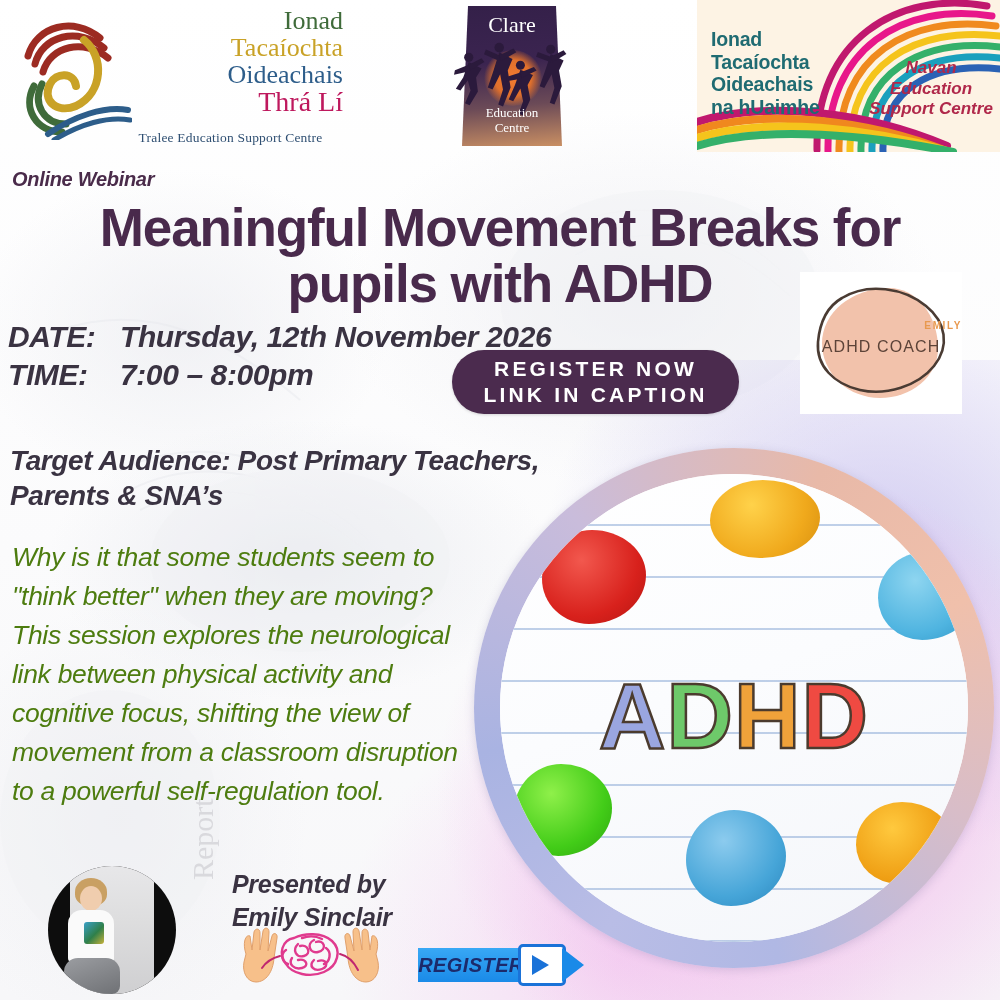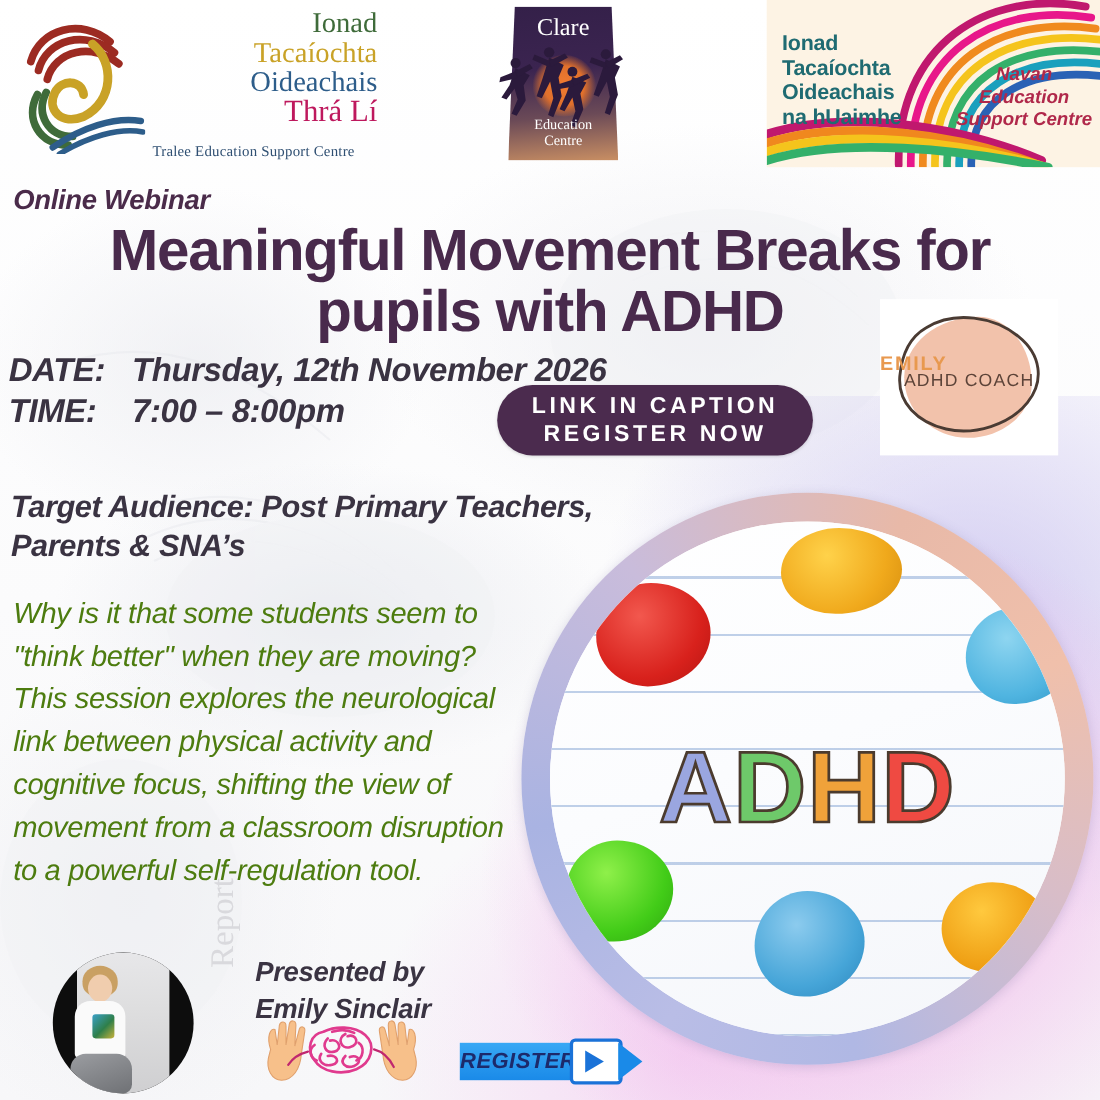--- a/index.html
+++ b/index.html
@@ -65,21 +65,21 @@
 
   .logo-navan { position:absolute; left:697px; top:0px; width:303px; height:152px;
     background:#fdf3e4; overflow:hidden; }
   .logo-navan .swirl { position:absolute; inset:0; }
   .logo-navan .n-ir { position:absolute; left:14px; top:28px; width:176px;
     font-size:19.5px; line-height:1.16; color:#1f6b72; font-weight:bold; letter-spacing:-.2px; }
   .logo-navan .n-en { position:absolute; left:168px; top:58px; width:132px; text-align:center;
     font-size:17px; line-height:1.22; color:#b0284a; font-weight:bold;font-style:italic; }
 
   
-  .kicker { position:absolute; left:12px; top:168px; font-size:25px; font-style:italic; font-weight:bold;
+  .kicker { position:absolute; left:12px; top:168px; font-size:20px; font-style:italic; font-weight:bold;
     color:#4a2b4a; letter-spacing:-.3px; }
 
   .title { position:absolute; left:40px; top:200px; width:920px; text-align:center;
     font-size:53px; font-weight:bold; color:#492a4c; line-height:1.06; letter-spacing:-1.1px; }
 
   
   .details { position:absolute; left:8px; top:318px; width:580px; color:#3a3342; }
   .detail-row { display:flex; align-items:baseline; font-size:30px; font-style:italic; font-weight:bold;
     line-height:1.28; letter-spacing:-.4px; }
   .detail-row .lab { min-width:112px; }
@@ -90,22 +90,22 @@
     background:#4b2b4e; border-radius:34px; display:flex; flex-direction:column;
     align-items:center; justify-content:center; box-shadow:0 1px 3px rgba(0,0,0,.15); }
   .register div { color:#ffffff; font-size:21px; font-weight:bold; letter-spacing:3.2px; line-height:1.22; }
 
   
   .emily-logo { position:absolute; left:800px; top:272px; width:162px; height:142px;
     background:#ffffff; overflow:hidden; }
   .emily-logo .blob { position:absolute; left:22px; top:16px; width:116px; height:110px;
     background:#f2c2ab; border-radius:58% 42% 50% 50% / 50% 55% 45% 50%; }
   .emily-logo .outline { position:absolute; left:8px; top:8px; width:146px; height:126px; }
-  .emily-logo .t1 { position:absolute; left:0; top:48px; width:162px; text-align:left;
-    font-size:18px; font-weight:bold; color:#e8994f; letter-spacing:1.6px; }
+  .emily-logo .t1 { position:absolute; left:0; top:48px; width:162px; text-align:right;
+    font-size:10px; font-weight:bold; color:#e8994f; letter-spacing:1.6px; }
   .emily-logo .t2 { position:absolute; left:0; top:66px; width:162px; text-align:center;
     font-size:16px; color:#5c4338; letter-spacing:1.1px; }
 
   
   .audience { position:absolute; left:10px; top:444px; width:570px;
     font-size:28px; font-style:italic; font-weight:bold; color:#3a3342; line-height:1.24; letter-spacing:-.4px; }
 
   .body-copy { position:absolute; left:12px; top:538px; width:460px;
     font-size:26.5px; font-style:italic; color:#4d7c0f; line-height:1.47; letter-spacing:-.3px; }
 
@@ -305,22 +305,22 @@
       <span class="lab">DATE:</span>
       <span class="val">Thursday, 12th November 2026</span>
     </div>
     <div class="detail-row">
       <span class="lab">TIME:</span>
       <span class="val">7:00 – 8:00pm</span>
     </div>
   </div>
 
   <div class="register">
+    <div>REGISTER NOW</div>
     <div>LINK IN CAPTION</div>
-    <div>REGISTER NOW</div>
   </div>
 
   <div class="emily-logo">
     <div class="blob"></div>
     <svg class="outline" viewBox="0 0 146 126">
       <path d="M34 18 C 60 2, 96 8, 118 26 C 138 42, 142 66, 126 86
                C 110 106, 78 116, 52 110 C 26 104, 8 86, 10 62
                C 12 40, 20 26, 34 18 Z" fill="none" stroke="#4a3b33" stroke-width="2.6"></path>
     </svg>
     <div class="t1">EMILY</div>

